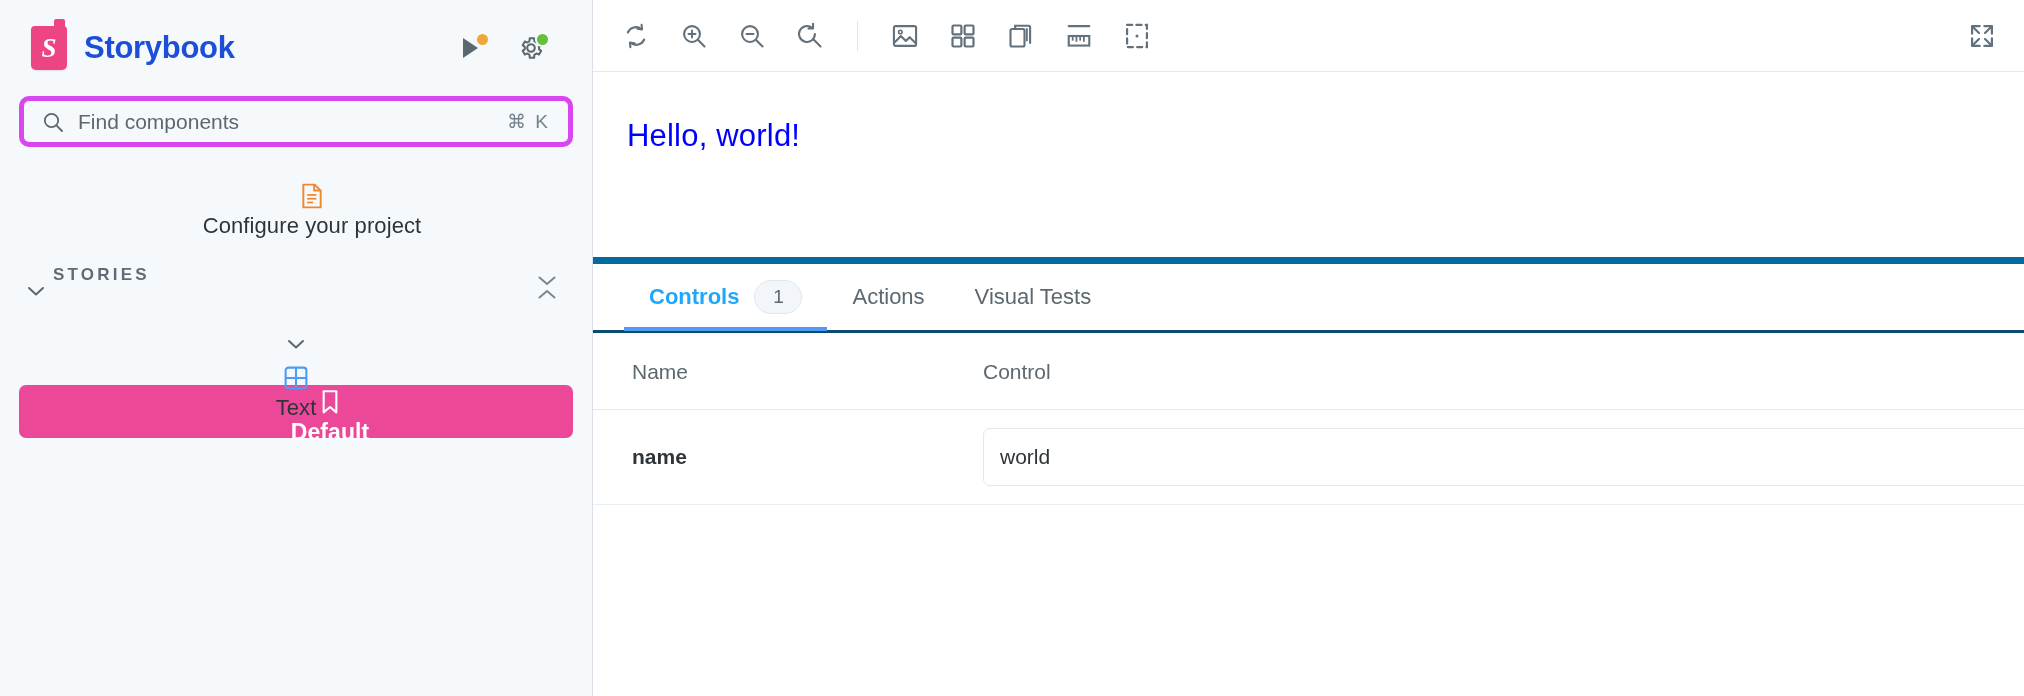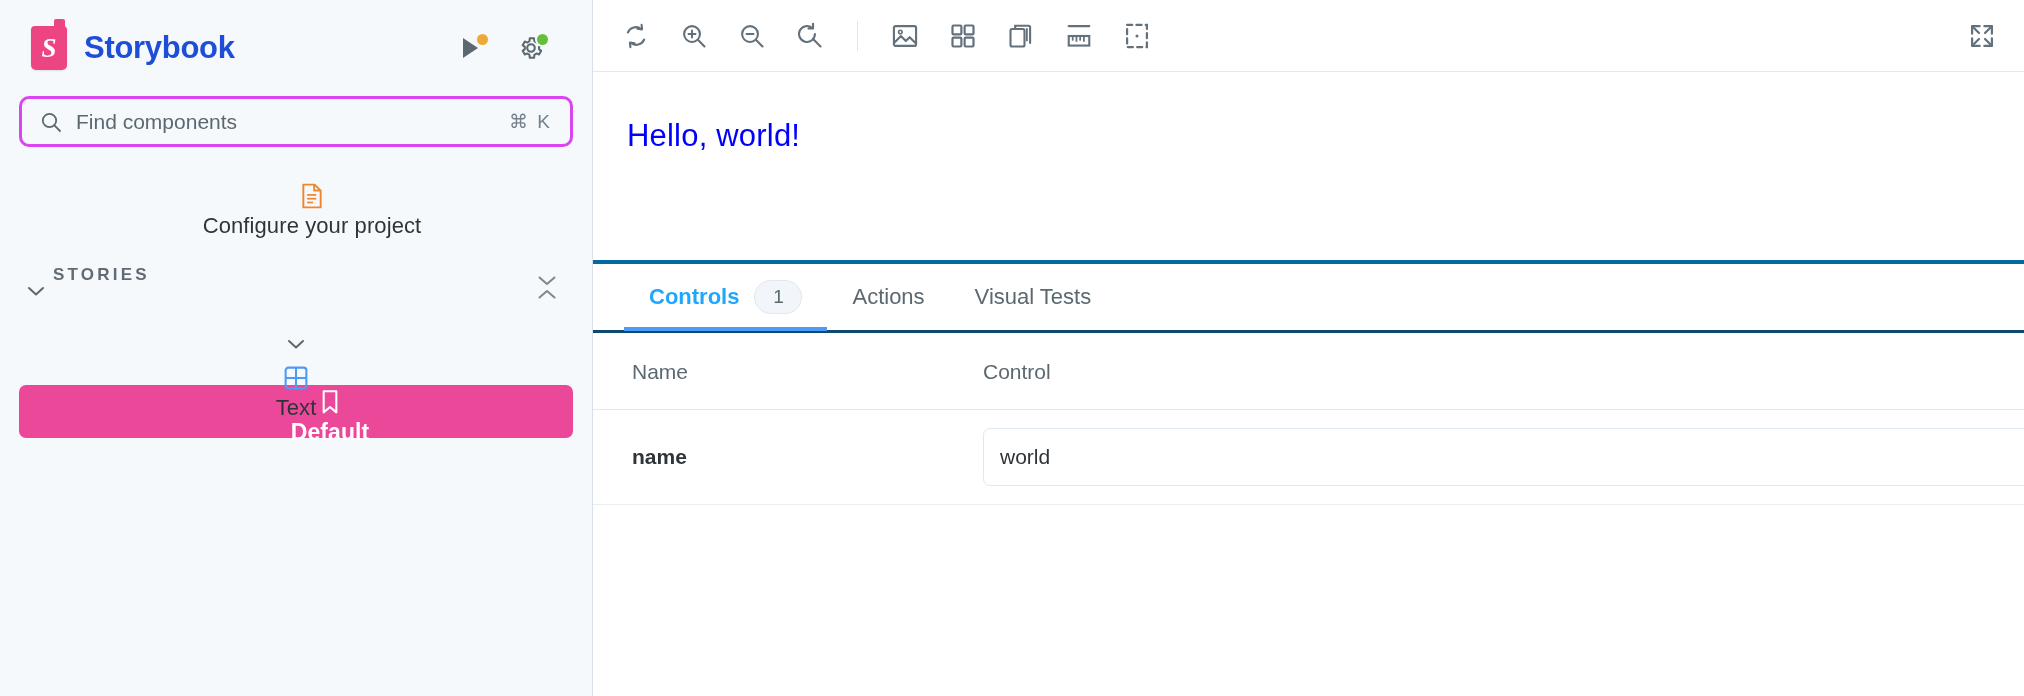--- a/index.html
+++ b/index.html
@@ -100,21 +100,21 @@
     border: 2px solid #f6f9fc;
   }
 
   
   .search-wrap { padding: 0 19px; }
   .search-box {
     display: flex;
     align-items: center;
     height: 51px;
     background: #f6f9fc;
-    border: 3px solid #d946ef;
+    border: 5px solid #d946ef;
     border-radius: 10px;
     padding: 0 18px 0 17px;
     gap: 13px;
     cursor: text;
   }
   .search-box .ph {
     flex: 1 1 auto;
     font-size: 21px;
     color: #5c6870;
   }
@@ -227,21 +227,21 @@
     width: 1px;
     height: 30px;
     background: #dfe5ec;
     margin: 0 18px;
   }
   .tb-spacer { flex: 1 1 auto; }
 
   .canvas {
     flex: 0 0 192px;
     background: #ffffff;
-    border-bottom: 4px solid #0369a1;
+    border-bottom: 7px solid #0369a1;
     padding: 46px 12px 0 34px;
     overflow: hidden;
   }
   .canvas-text {
     font-size: 31px;
     color: #0000ff;
     font-family: "Liberation Sans", sans-serif;
     letter-spacing: 0.2px;
   }
 

